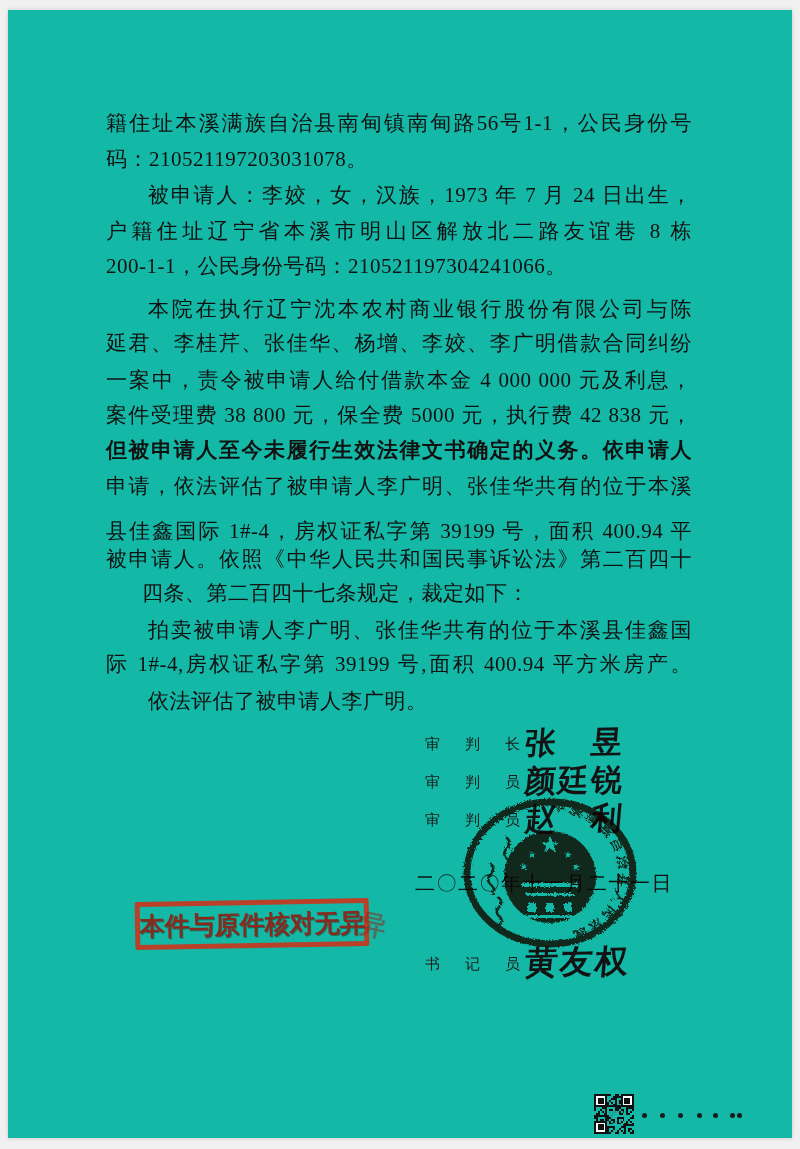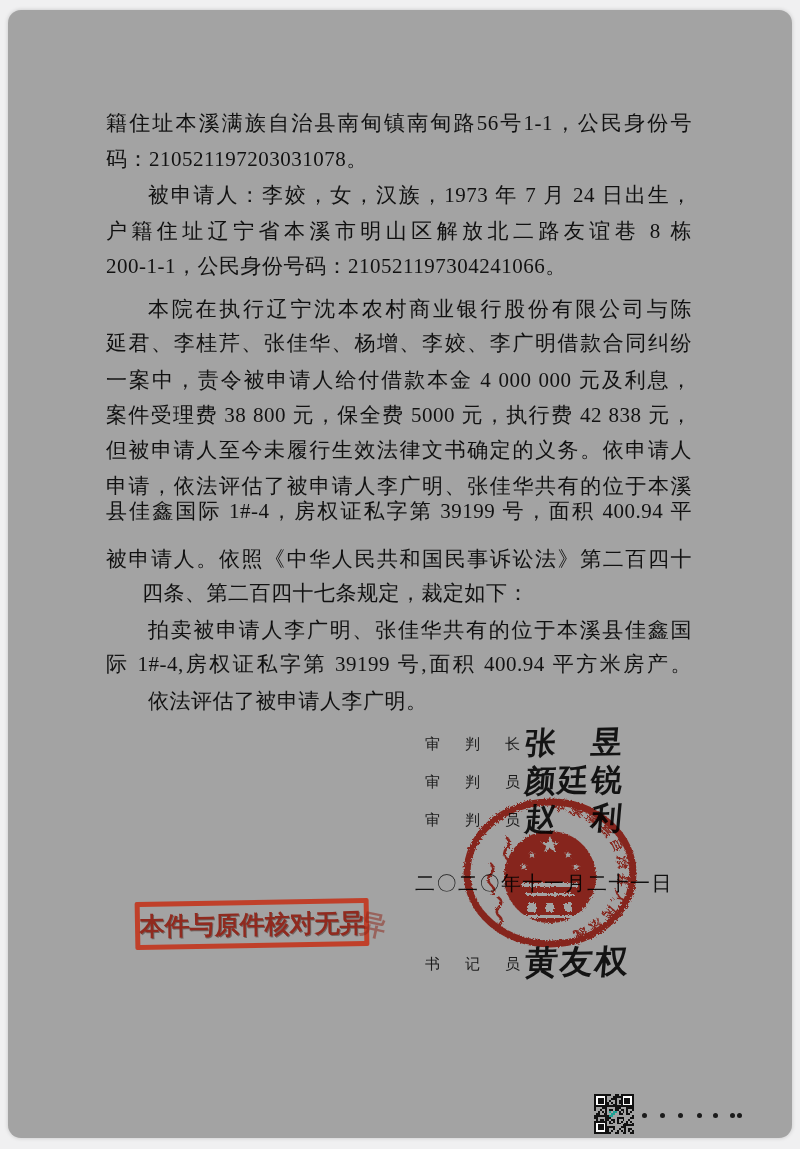--- a/index.html
+++ b/index.html
@@ -10,23 +10,22 @@
   html,body{margin:0;padding:0;}
   body{
     width:800px;height:1149px;
     background:#f0f0f1;
     position:relative;
     font-family:"Liberation Serif","DejaVu Serif",serif;
     overflow:hidden;
   }
   .page{
     position:absolute;left:8px;top:10px;right:8px;bottom:11px;
-    background:#a3a3a3;
+    background:#14b8a6;
     box-shadow:0 0 4px rgba(0,0,0,.18);
-    border-radius:13px;
   }
   
   .bline{
     position:absolute;left:98px;width:586px;
     font-size:21px;line-height:26px;color:#111;
     letter-spacing:.5px;white-space:nowrap;
   }
   .bline.just{
     white-space:normal;
     text-align:justify;text-align-last:justify;
@@ -92,23 +91,23 @@
   <div id="body-lines">
       <div class="bline just" style="top: 100px;">籍住址本溪满族自治县南甸镇南甸路56号1-1，公民身份号</div>
       <div class="bline" style="top: 136px;">码：210521197203031078。</div>
       <div class="bline just ind" style="top: 172px;">被申请人：李姣，女，汉族，1973 年 7 月 24 日出生，</div>
       <div class="bline just" style="top: 208px;">户籍住址辽宁省本溪市明山区解放北二路友谊巷 8 栋</div>
       <div class="bline" style="top: 243px;">200-1-1，公民身份号码：210521197304241066。</div>
       <div class="bline just ind" style="top: 286px;">本院在执行辽宁沈本农村商业银行股份有限公司与陈</div>
       <div class="bline just" style="top: 320px;">延君、李桂芹、张佳华、杨增、李姣、李广明借款合同纠纷</div>
       <div class="bline just" style="top: 357px;">一案中，责令被申请人给付借款本金 4 000 000 元及利息，</div>
       <div class="bline just" style="top: 392px;">案件受理费 38 800 元，保全费 5000 元，执行费 42 838 元，</div>
-      <div class="bline just" style="top: 427px;">但被申请人至今未履行生效法律文书确定的义务。依申请人</div>
+      <div class="bline just" style="top: 427px; font-weight: bold;">但被申请人至今未履行生效法律文书确定的义务。依申请人</div>
       <div class="bline just" style="top: 463px;">申请，依法评估了被申请人李广明、张佳华共有的位于本溪</div>
-      <div class="bline just" style="top: 488px;">县佳鑫国际 1#-4，房权证私字第 39199 号，面积 400.94 平</div>
+      <div class="bline just" style="top: 508px;">县佳鑫国际 1#-4，房权证私字第 39199 号，面积 400.94 平</div>
       <div class="bline just" style="top: 536px;">被申请人。依照《中华人民共和国民事诉讼法》第二百四十</div>
       <div class="bline" style="top: 570px; margin-left: 36px;">四条、第二百四十七条规定，裁定如下：</div>
       <div class="bline just ind" style="top: 607px;">拍卖被申请人李广明、张佳华共有的位于本溪县佳鑫国</div>
       <div class="bline just" style="top: 641px;">际 1#-4,房权证私字第 39199 号,面积 400.94 平方米房产。</div>
       <div class="bline ind" style="top: 678px;">依法评估了被申请人李广明。</div>
     </div>
 
   <div class="sig-row" style="top:712px">
     <span class="sig-label">审判长</span><span class="sig-name">张　昱</span>
   </div>

